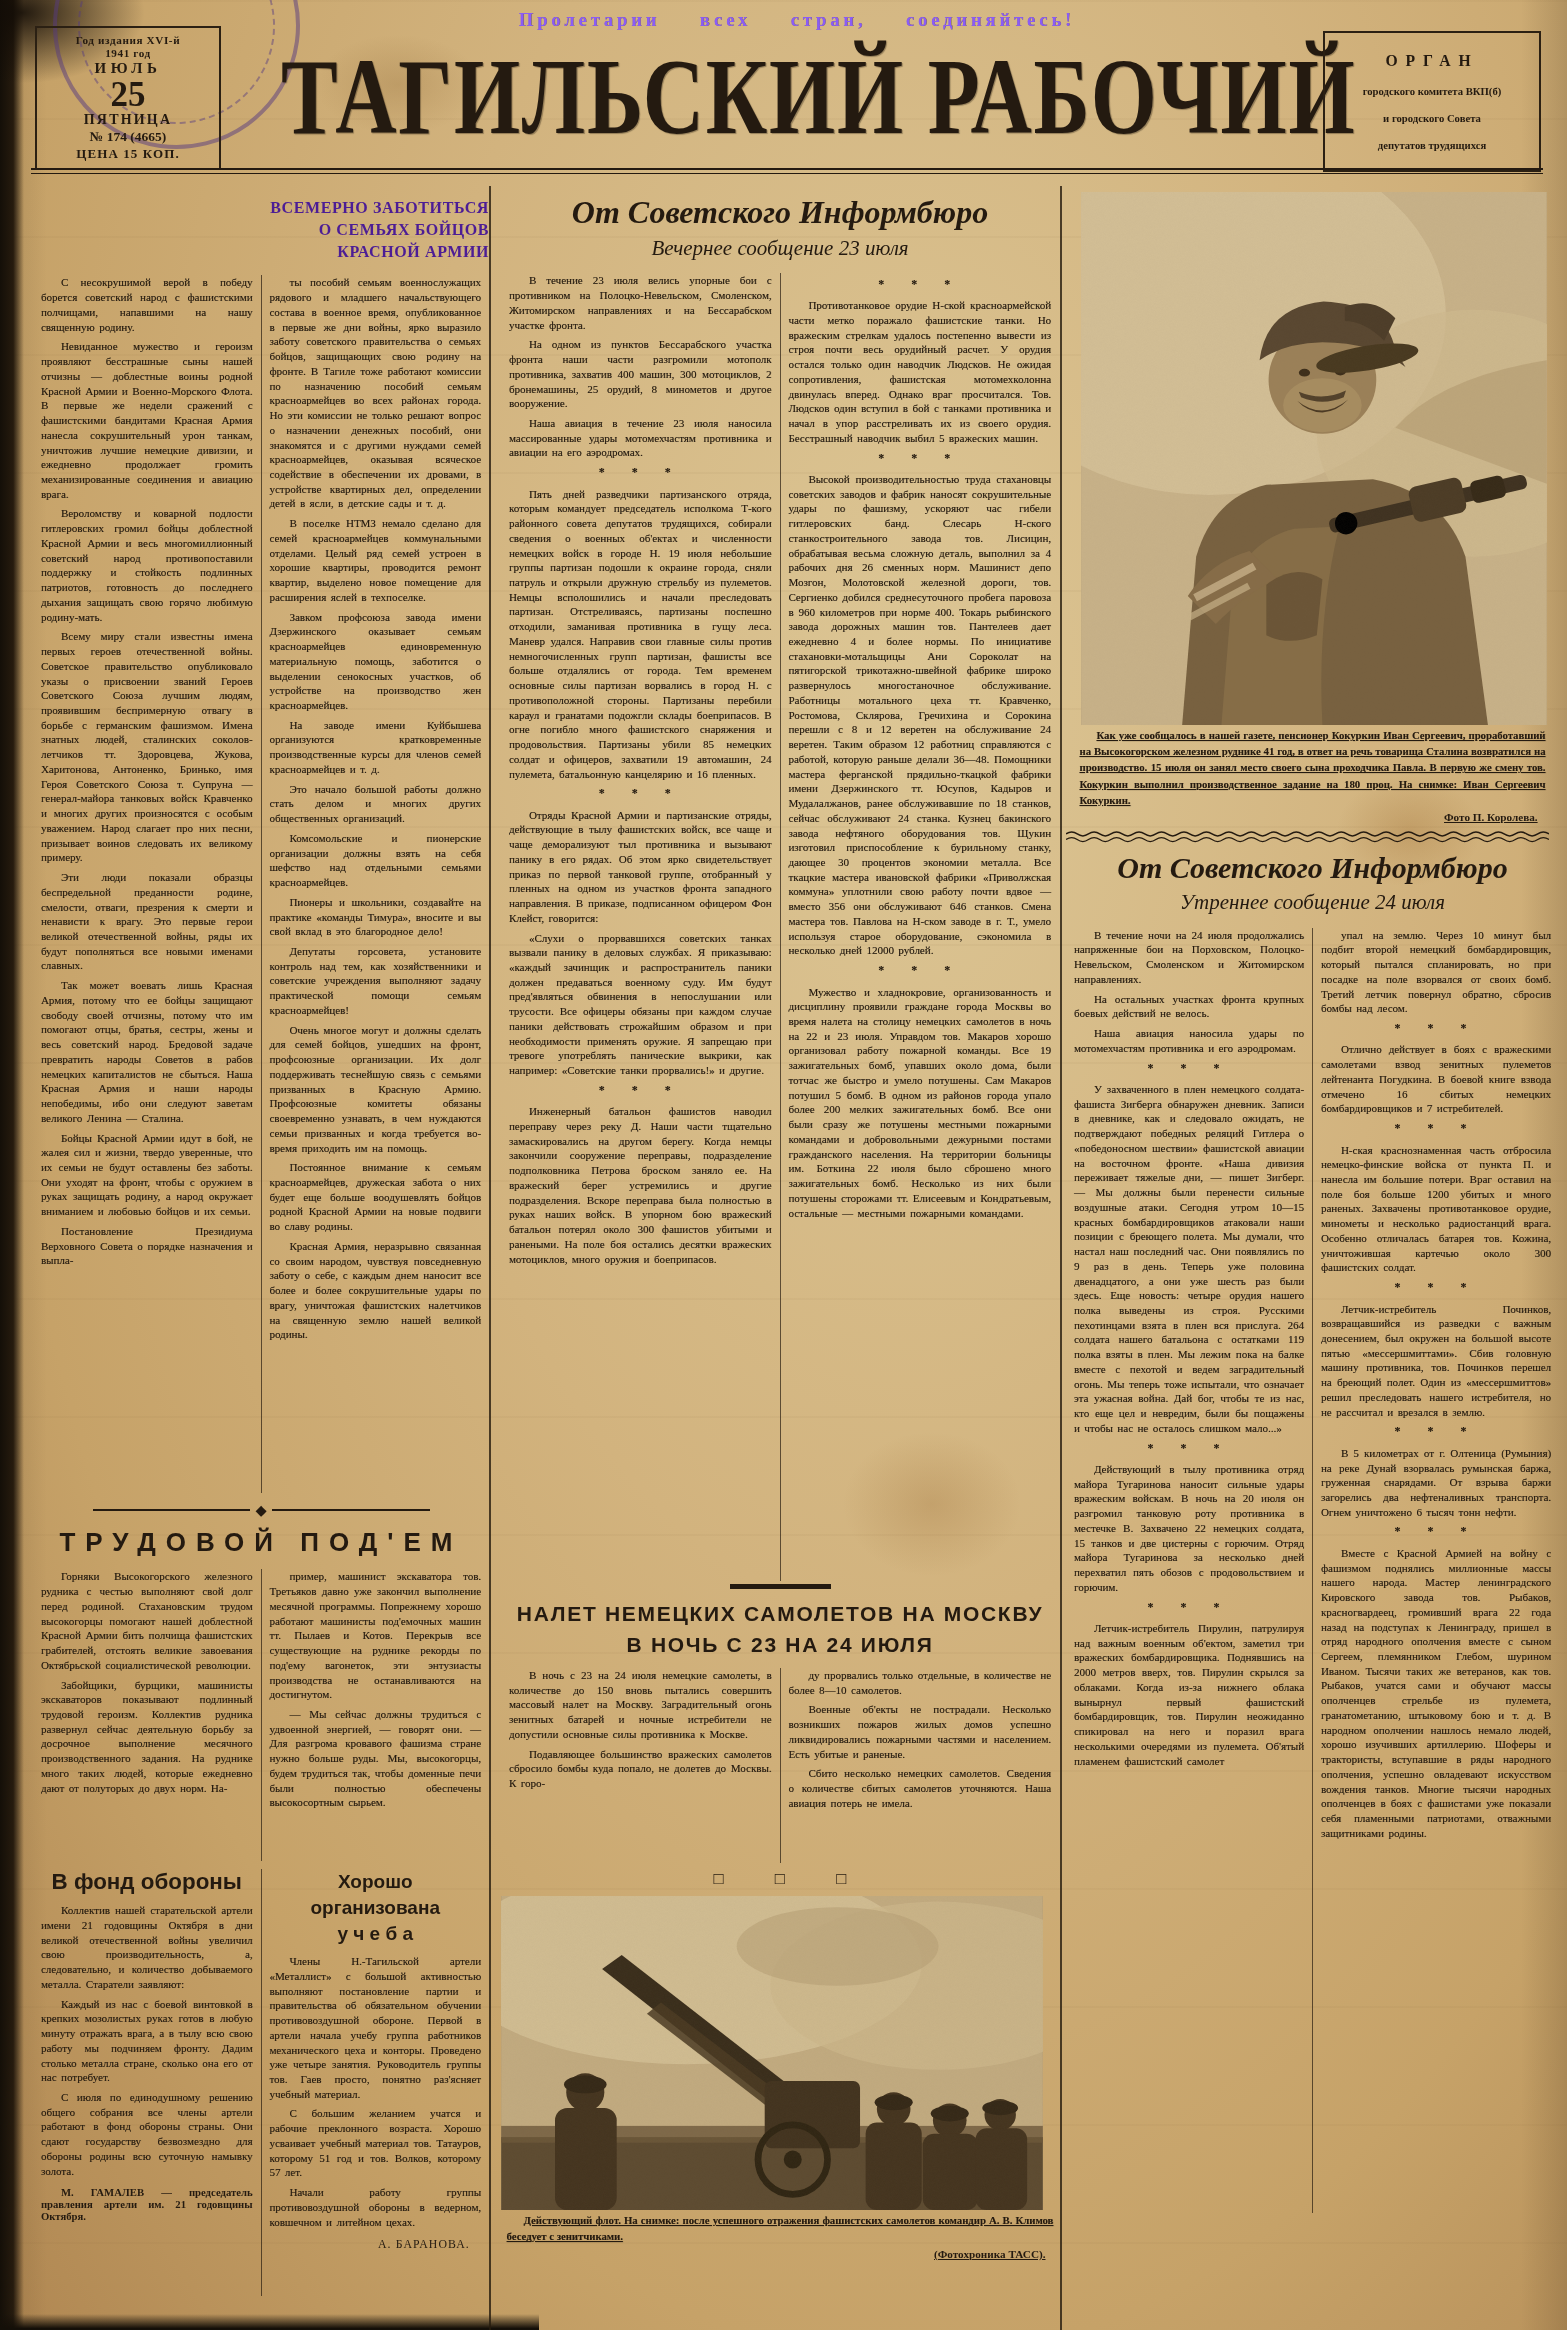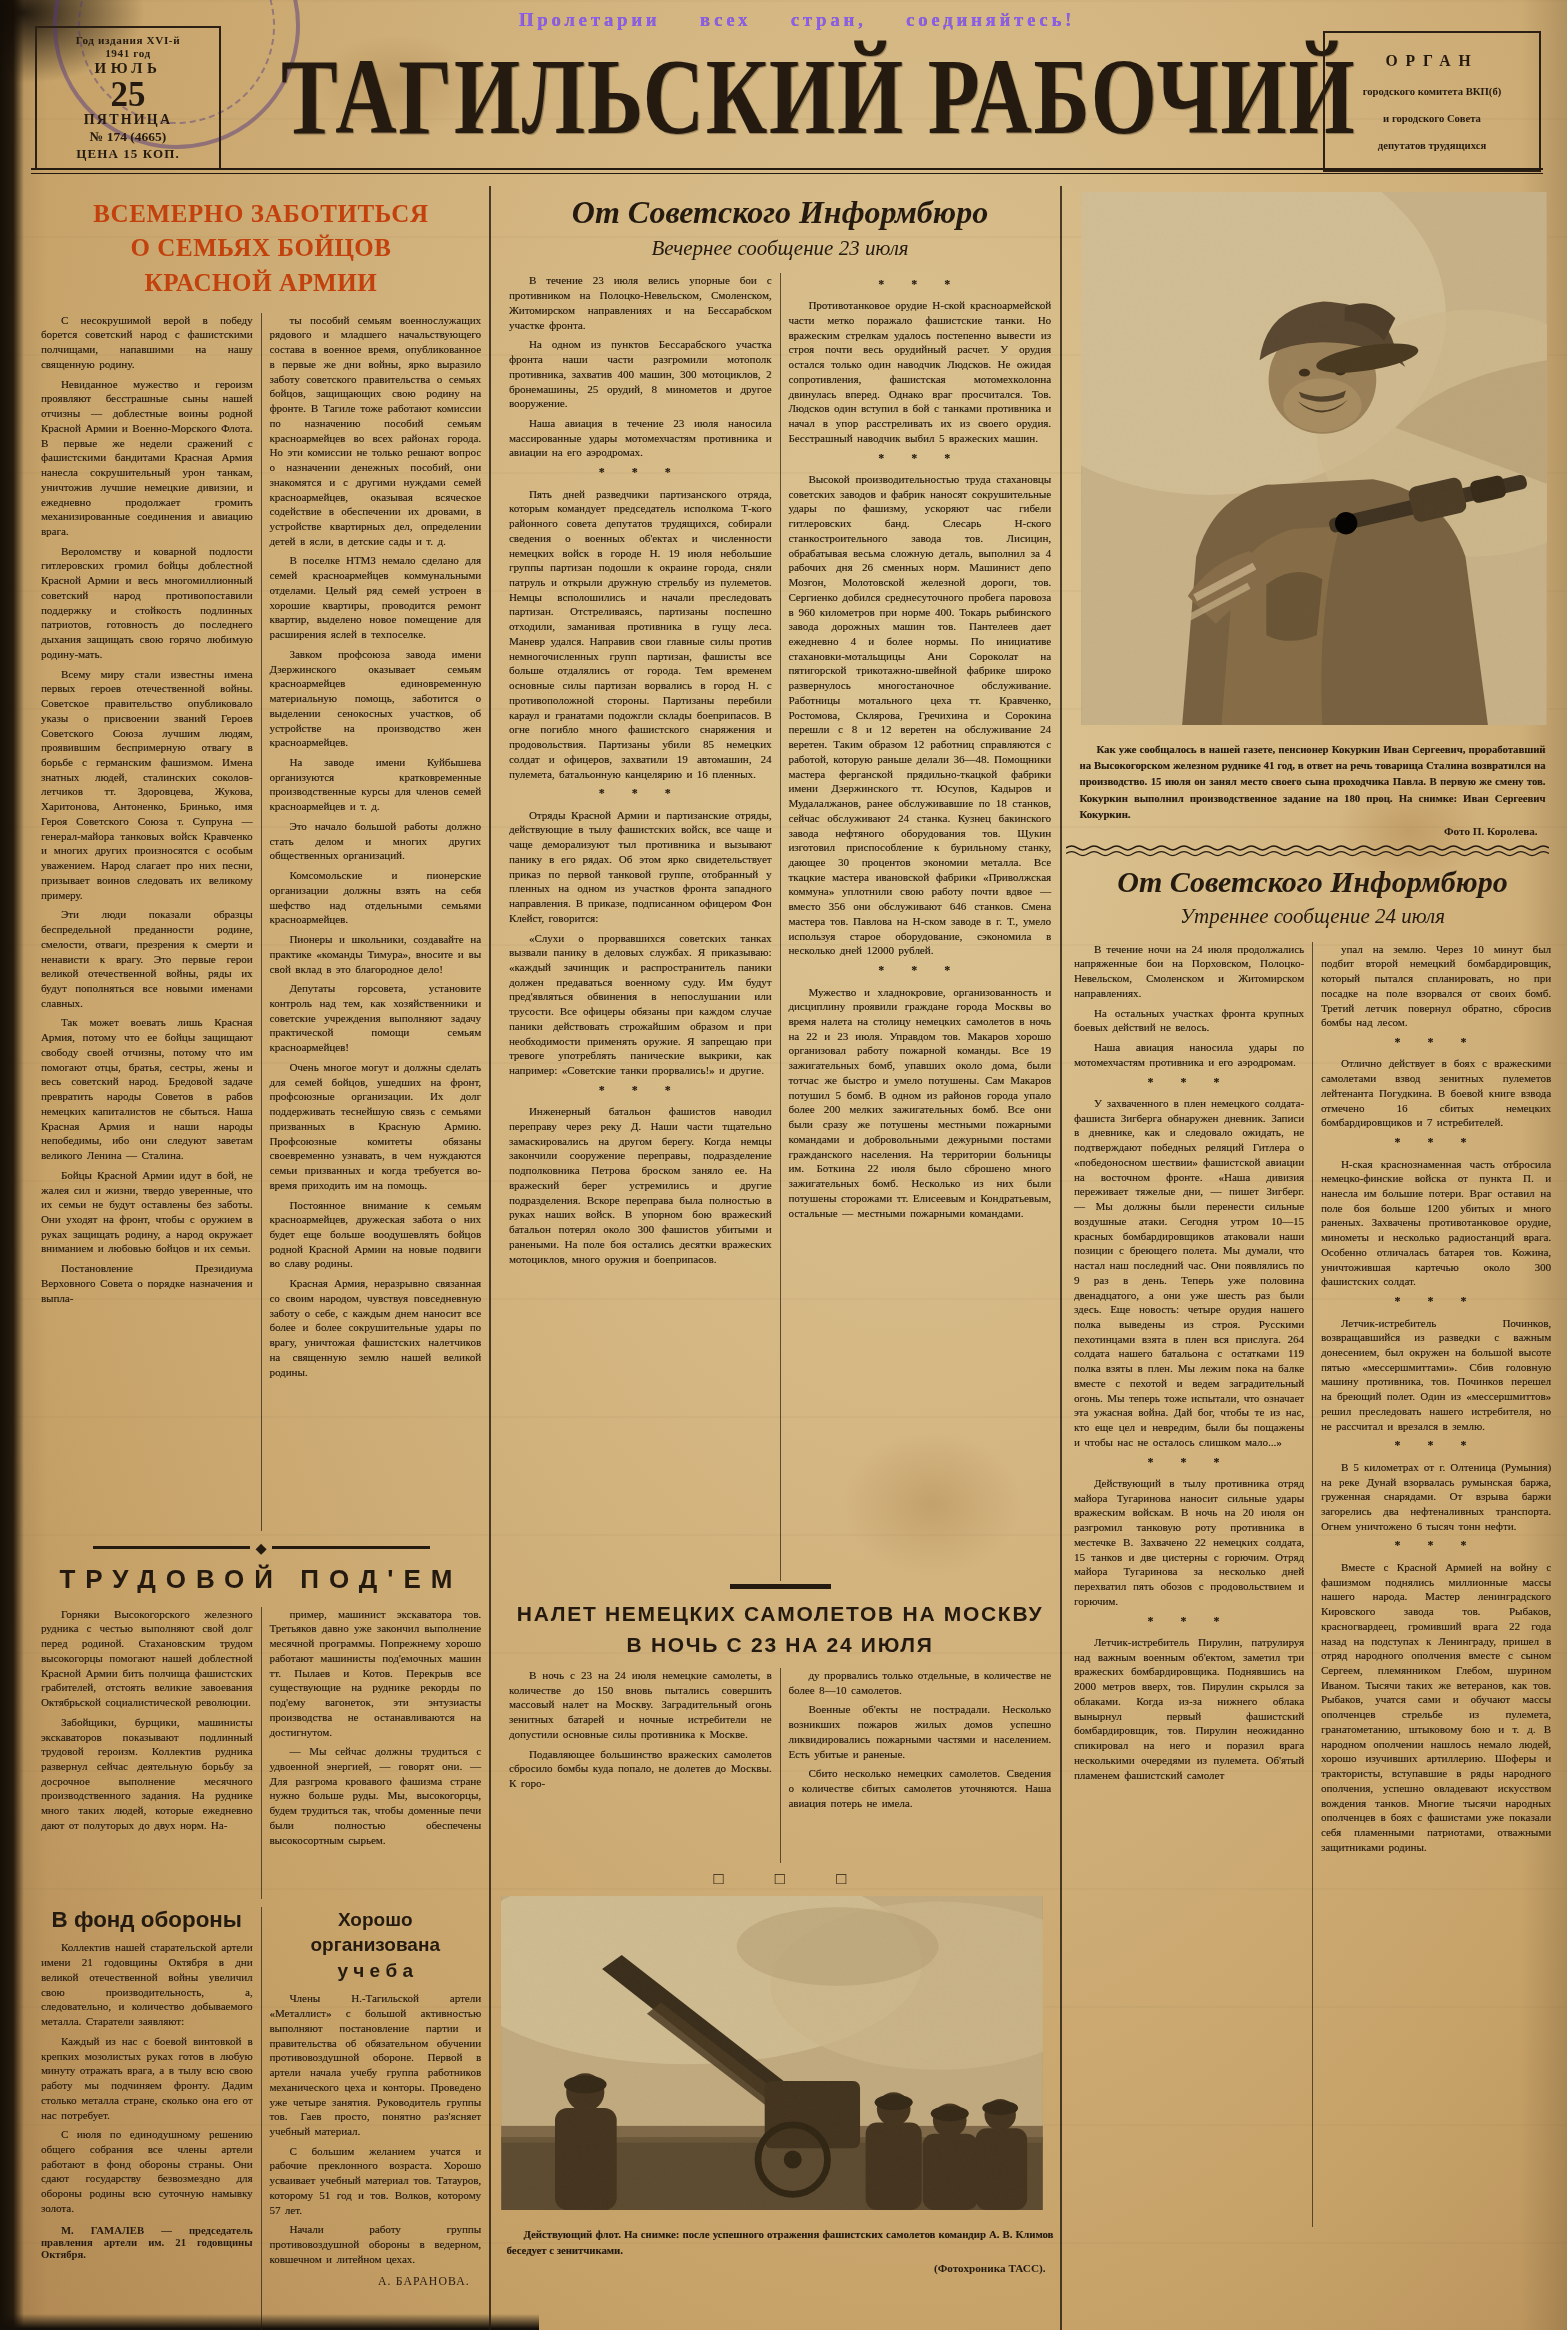--- a/index.html
+++ b/index.html
@@ -97,42 +97,42 @@
   .cols { display:flex; overflow:hidden; }
   .col { flex:1; padding:0 7.9px; overflow:hidden; }
   .col + .col { border-left:1.1px solid rgba(40,28,16,.7); }
 
   
   .region { position:absolute; overflow:hidden; }
   #region-left  { left:33px;  top:189px; width:456px; height:2142px; padding-top:7.9px; }
   #region-mid   { left:501px; top:189px; width:558px; height:2142px; padding-top:4.5px; }
   #region-right { left:1066px; top:189px; width:493px; height:2142px; padding-top:3.4px; }
 
-  .care-headline { text-align:center; font-weight:bold; font-size:25px; line-height:1.38; letter-spacing:0.6px; margin-bottom:12.3px; color:#c2410c; }
+  .care-headline { text-align:right; font-weight:bold; font-size:16px; line-height:1.38; letter-spacing:0.6px; margin-bottom:12.3px; color:#4c1d95; }
   .diamond-sep { display:flex; align-items:center; justify-content:center; margin:7.9px auto 5.6px; width:337px; }
   .diamond-sep .line { flex:1; height:2.2px; background:#241a10; }
   .diamond-sep .dia { font-size:14.6px; margin:0 5.6px; }
   .labor-title { text-align:center; font-family:"Liberation Sans", sans-serif; font-weight:bold; font-size:26px; letter-spacing:10px; margin:7.9px 0 11.2px; }
 
   .sub-head { text-align:center; font-family:"Liberation Sans", sans-serif; font-weight:bold; margin-bottom:7.9px; }
   .fund-title { font-size:22.4px; }
   .study-title { font-size:19px; line-height:1.35; }
   .sig-right { text-align:right; font-weight:normal; font-size:11.8px; letter-spacing:1.1px; margin-top:7.9px; padding-right:11.2px; }
   .sig-block { font-size:10.7px; font-weight:bold; margin-top:7.9px; text-indent:20px; text-align:justify; }
 
   .inform-title { text-align:center; font-style:italic; font-weight:bold; font-size:32px; margin-bottom:5.6px; }
   .inform-sub { text-align:center; font-style:italic; font-size:21px; margin-bottom:12.3px; }
 
   .black-bar { width:101px; height:5.6px; background:#241a10; margin:2.2px auto 10px; }
   .raid-title { text-align:center; font-family:"Liberation Sans", sans-serif; font-weight:bold; font-size:21px; letter-spacing:1.7px; line-height:1.45; margin-bottom:7.9px; }
   .squares { text-align:center; font-size:17px; white-space:pre; margin:5.6px 0 7.9px; color:#241a10; }
 
   figure { display:block; }
   .photo { box-shadow:inset 0 0 34px rgba(60,40,20,.35); }
-  .caption { margin-top:14px; padding:0 5.6px; }
+  .caption { margin-top:0; padding:0 5.6px;text-decoration:underline; }
   .caption .cap-text { font-weight:bold; font-size:10.7px; line-height:1.5; text-align:justify; text-indent:17px; text-shadow:0.3px 0.3px 0.3px rgba(40,30,15,.4); }
   .caption .cap-credit { font-weight:bold; font-size:11.2px; text-align:right; margin-top:3.4px; padding-right:7.9px; }
   .wavy-sep { margin:6.7px 0 5.6px; }
 </style>
 </head>
 <body>
 
 <div class="overlay-folds"></div>
 <div class="edge-left"></div>
 <div class="edge-bottom"></div>

